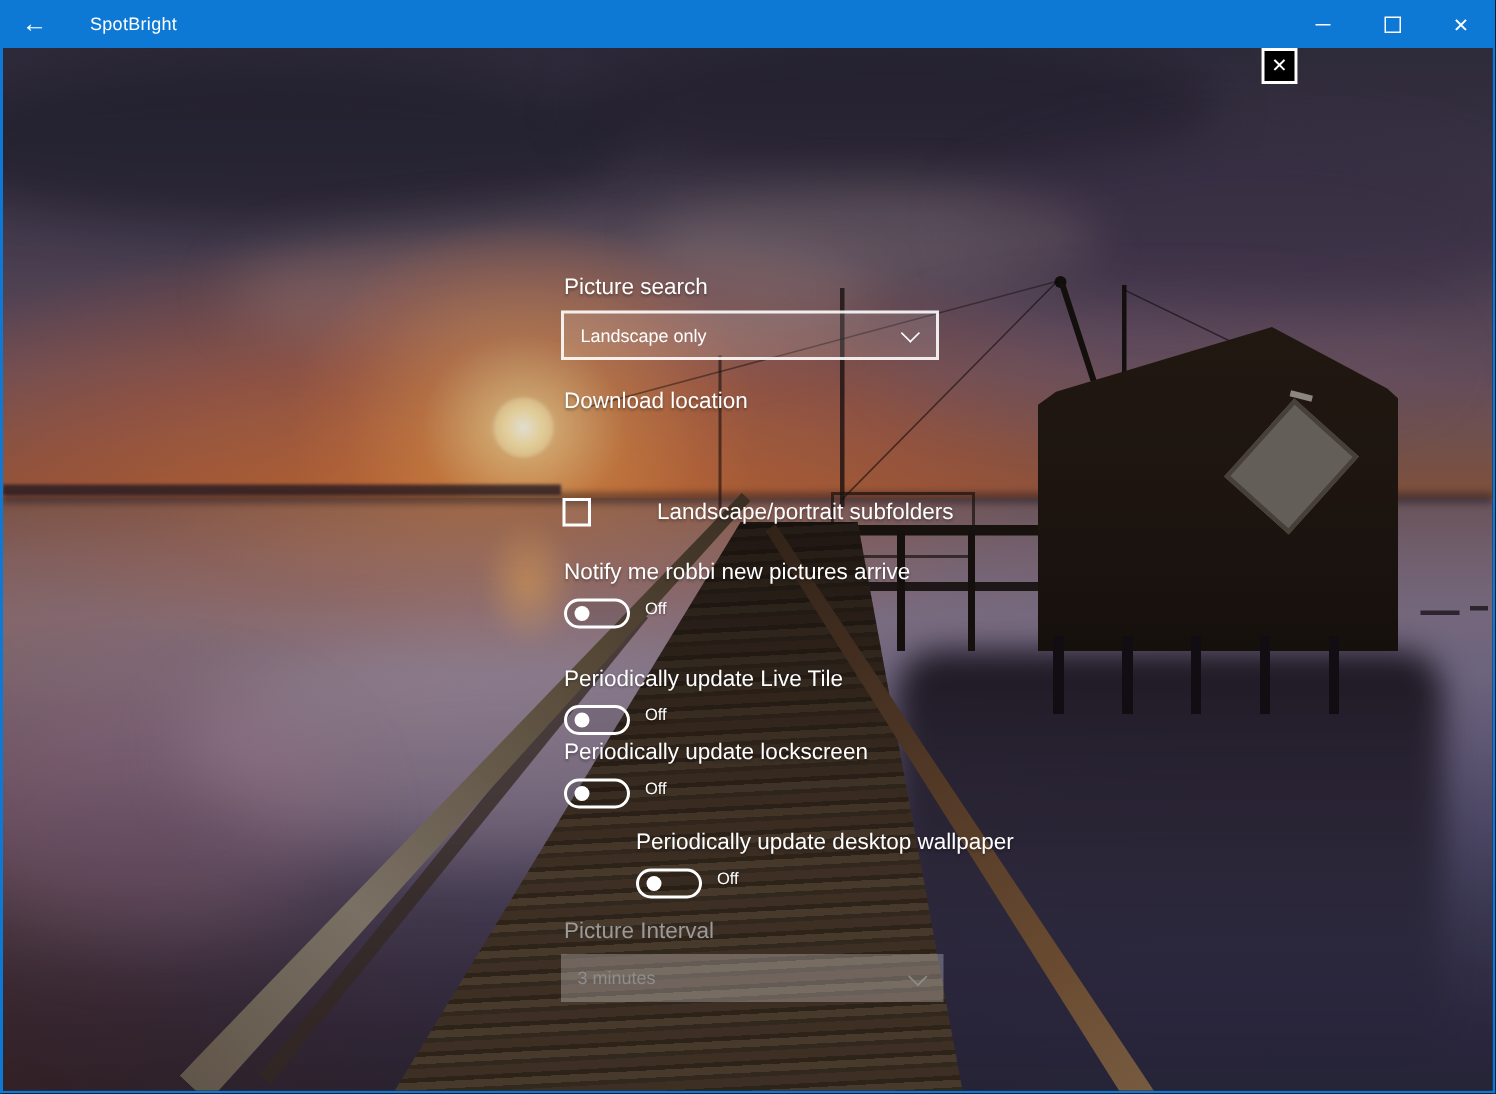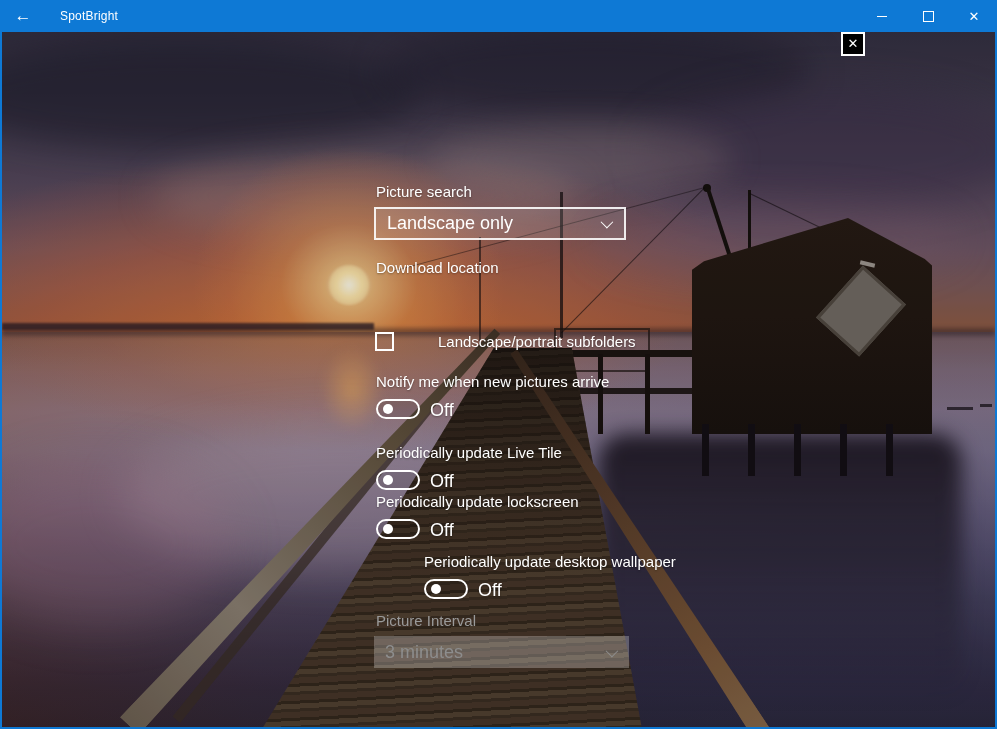--- a/index.html
+++ b/index.html
@@ -103,21 +103,21 @@
     padding:0;z-index:25;cursor:pointer;font-family:inherit;}
 
   
   .form{position:absolute;inset:0;z-index:20;}
   .form .label{position:absolute;color:#fff;font-size:15px;white-space:nowrap;text-shadow:0 1px 2px rgba(0,0,0,.35);}
   .label-picture{left:374px;top:151px;}
   .label-download{left:374px;top:227px;}
   .label-interval{left:374px;top:580px;color:#9a9a9a !important;text-shadow:none !important;}
 
   .dropdown{position:absolute;box-sizing:border-box;display:flex;align-items:center;
-    padding:0 11px;font-size:18px;cursor:default;}
+    padding:0 11px;font-size:12px;cursor:default;}
   .dd-picture{left:372px;top:175px;width:252px;height:33px;border:2px solid rgba(255,255,255,.88);
     background:rgba(255,255,255,.12);color:#fff;}
   .dd-interval{left:372px;top:604px;width:255px;height:32px;border:none;
     background:rgba(255,255,255,.26);color:#8d8d8d;}
   .dd-text{flex:1;}
   .chevron{width:8px;height:8px;border:solid #fff;border-width:0 1.6px 1.6px 0;transform:rotate(45deg) translateY(-2px);margin-right:3px;}
   .chevron.gray{border-color:#8d8d8d;}
 
   .path-input{position:absolute;left:372px;top:253px;width:252px;height:31px;box-sizing:border-box;
     background:rgba(8,6,10,.52);border:none;outline:none;color:#fff;font-size:15px;padding:0 10px;
@@ -126,21 +126,21 @@
   .checkbox-row{position:absolute;left:373px;top:300px;display:flex;align-items:center;gap:34px;}
   .checkbox{width:19px;height:19px;box-sizing:border-box;border:2px solid #fff;background:rgba(255,255,255,.05);cursor:pointer;}
   .checkbox-row .cb-label{position:static;margin-left:10px;color:#fff;font-size:15px;text-shadow:0 1px 2px rgba(0,0,0,.35);}
 
   .toggle-row{position:absolute;left:374px;width:320px;height:48px;}
   .tg1{top:341px;} .tg2{top:412px;text-decoration:underline;} .tg3{top:461px;} .tg4{top:521px;margin-left:48px;}
   .toggle-row .t-label{position:absolute;left:0;top:0;color:#fff;font-size:15px;white-space:nowrap;text-shadow:0 1px 2px rgba(0,0,0,.35);}
   .toggle{position:absolute;left:0;top:26px;width:44px;height:20px;box-sizing:border-box;
     border:2px solid #fff;border-radius:11px;background:rgba(0,0,0,.1);cursor:pointer;}
   .knob{position:absolute;left:5px;top:3px;width:10px;height:10px;border-radius:50%;background:#fff;}
-  .toggle-row .t-state{position:absolute;left:54px;top:27px;color:#fff;font-size:18px;text-shadow:0 1px 2px rgba(0,0,0,.35);}
+  .toggle-row .t-state{position:absolute;left:54px;top:27px;color:#fff;font-size:11px;text-shadow:0 1px 2px rgba(0,0,0,.35);}
 </style>
 </head>
 <body>
 
 <div class="window">
 
   <div class="titlebar">
     <div class="back-button">
       <span>←</span>
     </div>
@@ -216,21 +216,21 @@
       </div>
 
       <div class="label label-download">Download location</div>
 
       <div class="checkbox-row">
         <div class="checkbox"></div>
         <span class="cb-label">Landscape/portrait subfolders</span>
       </div>
 
       <div class="toggle-row tg1">
-        <div class="t-label">Notify me when new pictures arrive</div>
+        <div class="t-label">Notify me robbi new pictures arrive</div>
         <div class="toggle">
             <span class="knob"></span>
           </div>
         <span class="t-state">Off</span>
       </div>
 
       <div class="toggle-row tg2">
         <div class="t-label">Periodically update Live Tile</div>
         <div class="toggle">
             <span class="knob"></span>

